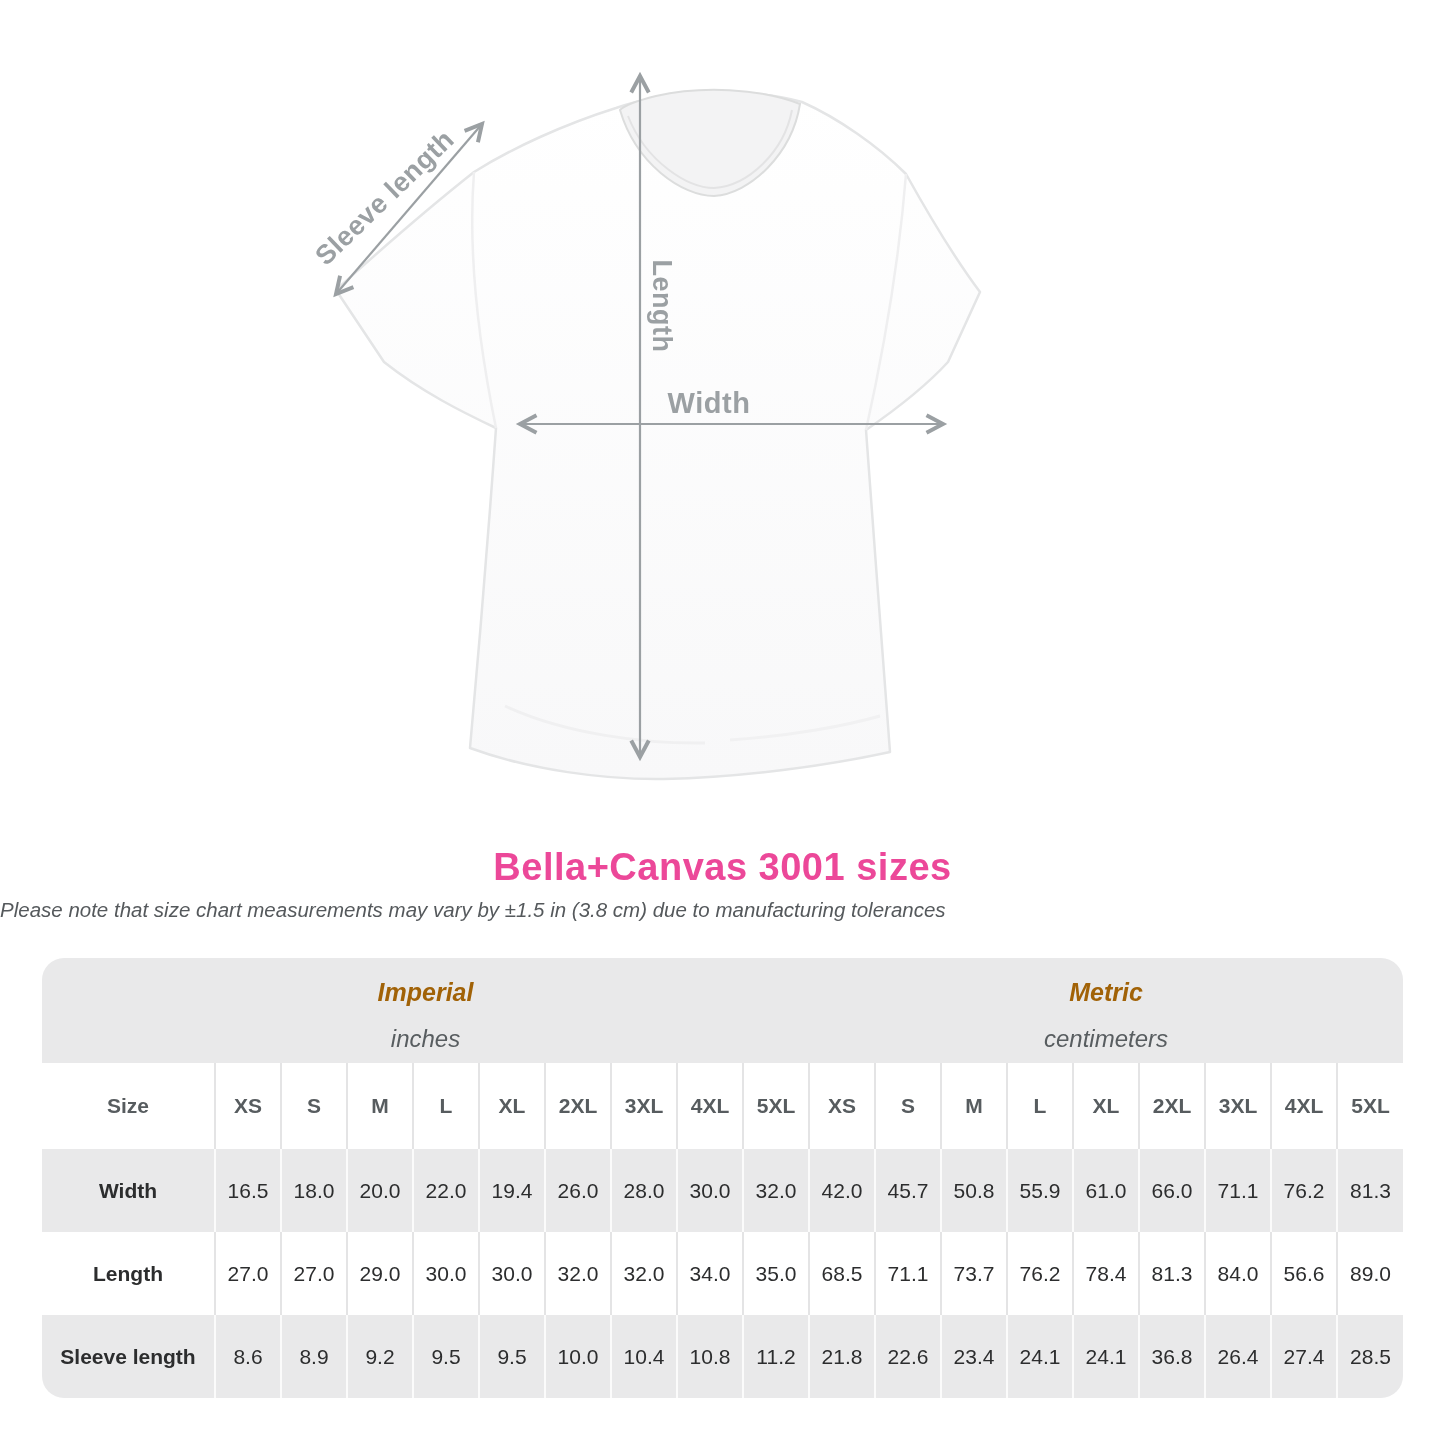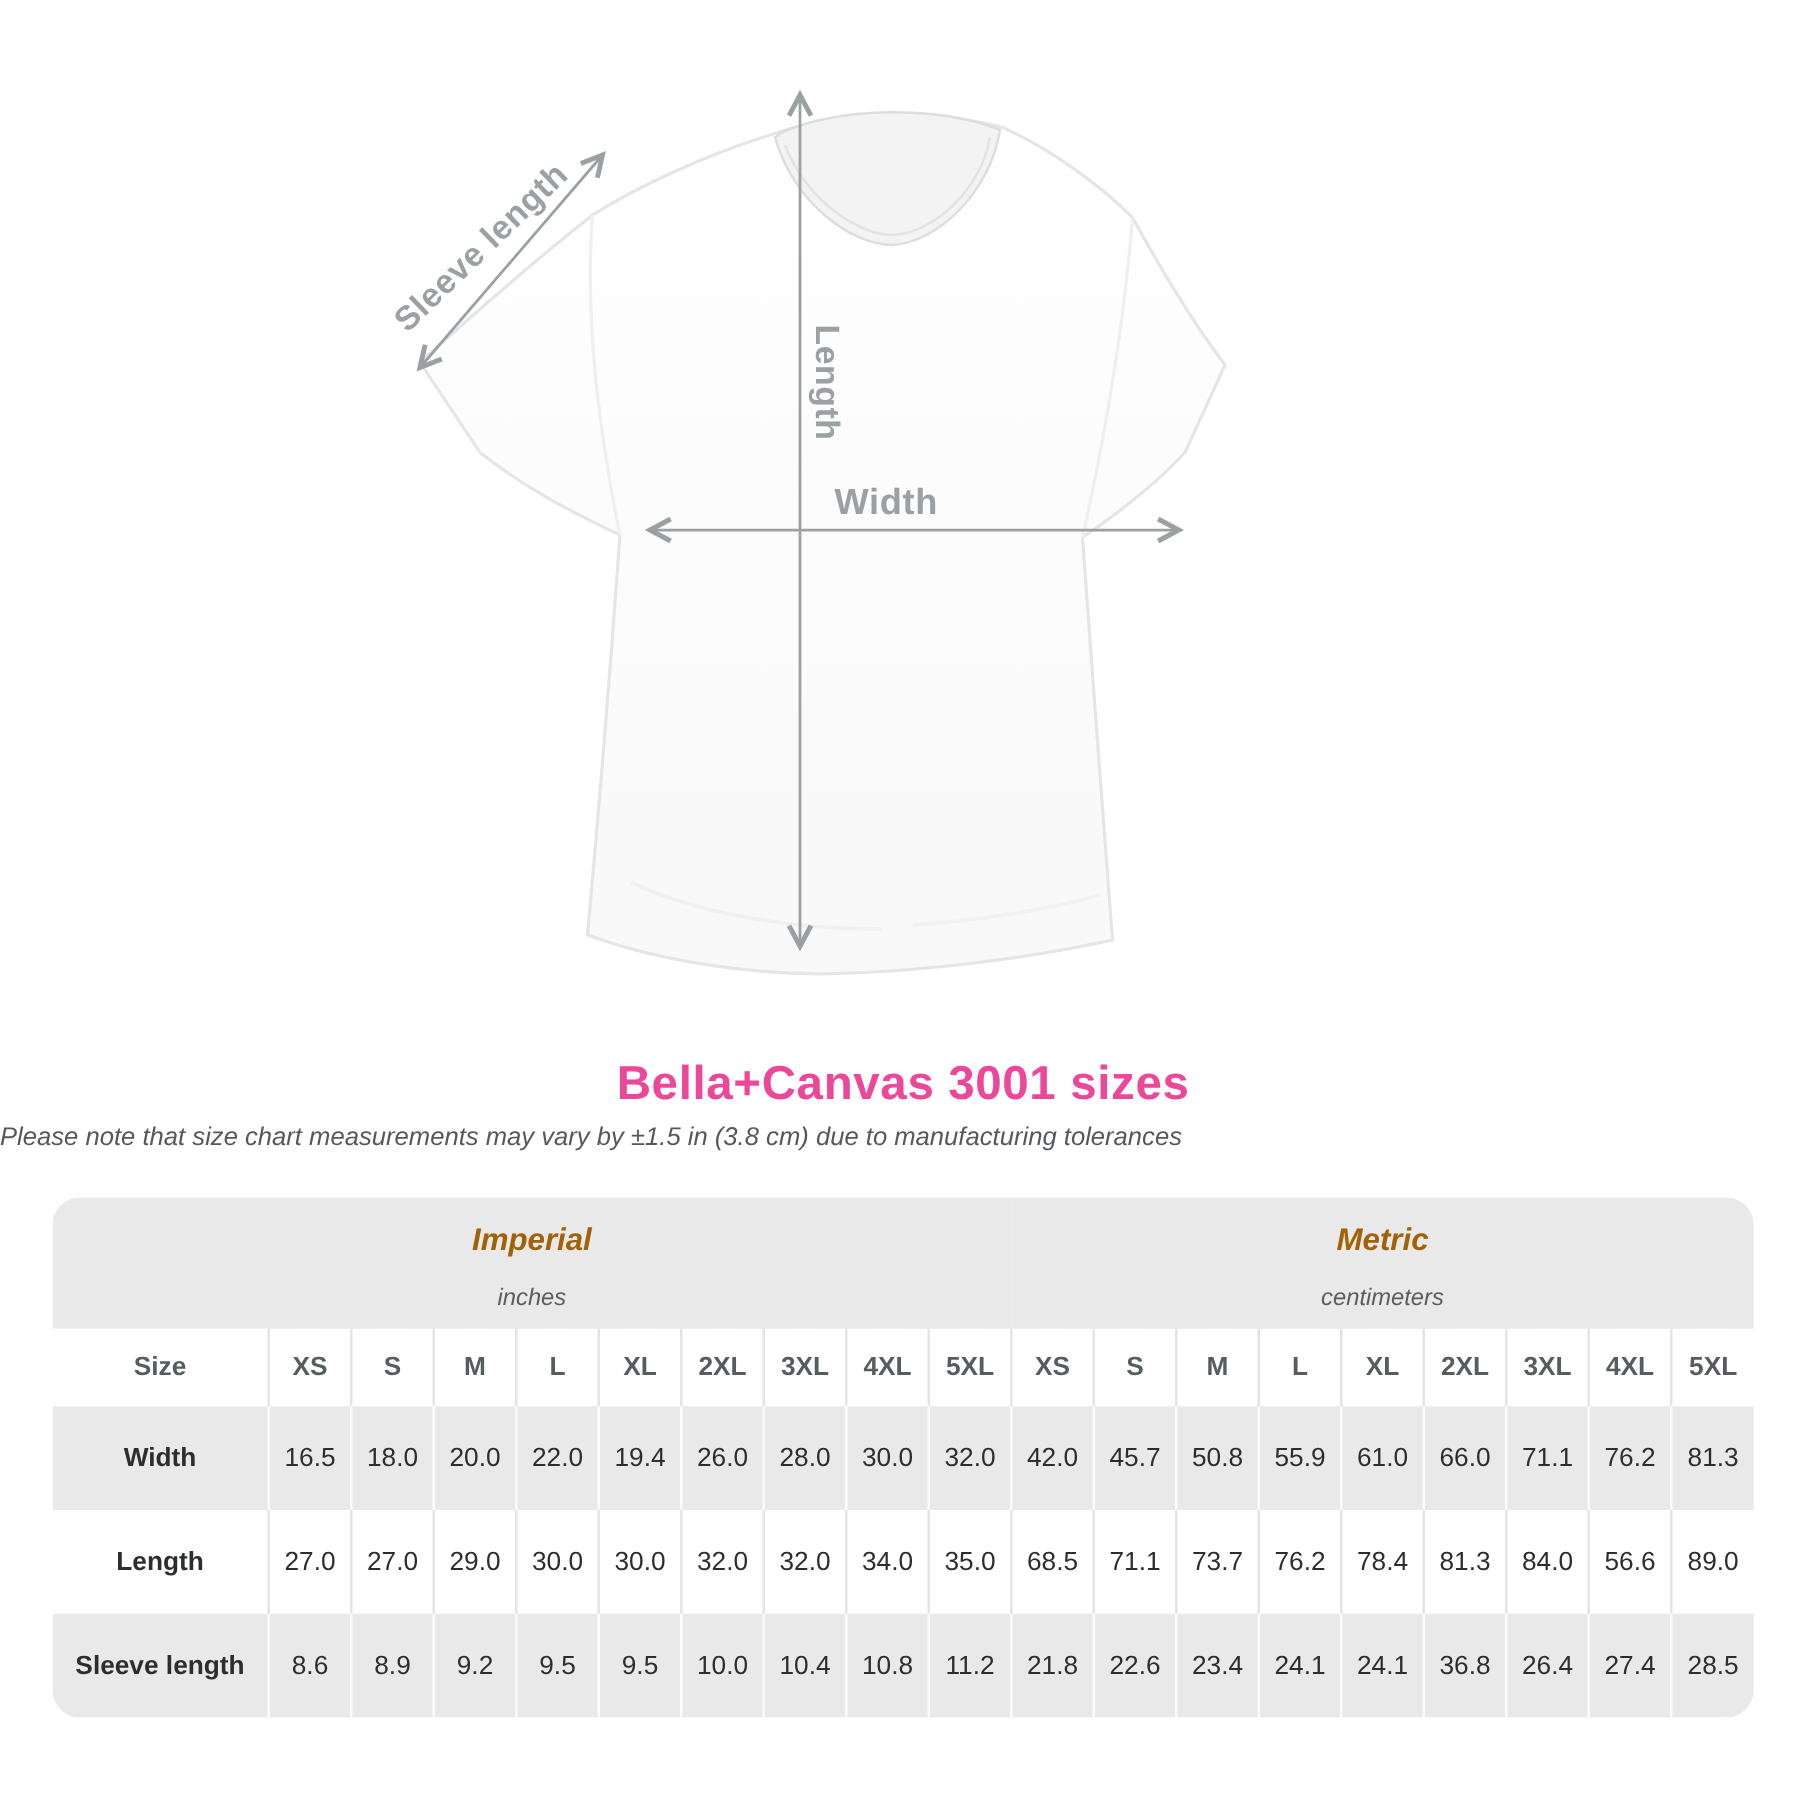--- a/index.html
+++ b/index.html
@@ -31,22 +31,22 @@
   }
   
   .table-wrap{
     position:absolute;left:42px;top:958px;width:1361px;
     border-radius:22px;overflow:hidden;background:#ffffff;
   }
   table{border-collapse:collapse;table-layout:fixed;width:100%;}
   td{text-align:center;vertical-align:middle;padding:0;}
   tr.band td{background:#e9e9ea;height:105px;}
   .gname{font-size:25px;font-weight:bold;font-style:italic;color:#a16207;line-height:30px;padding-top:6px;}
-  .gunit{font-size:19px;font-style:italic;color:#585d60;line-height:24px;margin-top:20px;}
-  tr.sizes td{background:#ffffff;height:62px;font-size:21px;font-weight:bold;color:#575c5f;}
+  .gunit{font-size:24px;font-style:italic;color:#585d60;line-height:24px;margin-top:20px;}
+  tr.sizes td{background:#ffffff;height:86px;font-size:21px;font-weight:bold;color:#575c5f;}
   tr.whited td{background:#ffffff;height:83px;font-size:21px;color:#2c2d2e;}
   tr.gray td{background:#e9e9ea;height:83px;font-size:21px;color:#2c2d2e;}
   tr.sizes td + td, tr.whited td + td{border-left:2px solid #e4e4e5;border-radius:21px;}
   tr.gray td + td{border-left:2px solid #fbfbfb;}
   td.rowlabel{font-weight:bold;color:#575c5f;font-size:21px;}
 </style>
 </head>
 <body>
 
 <div class="shirt-area">

